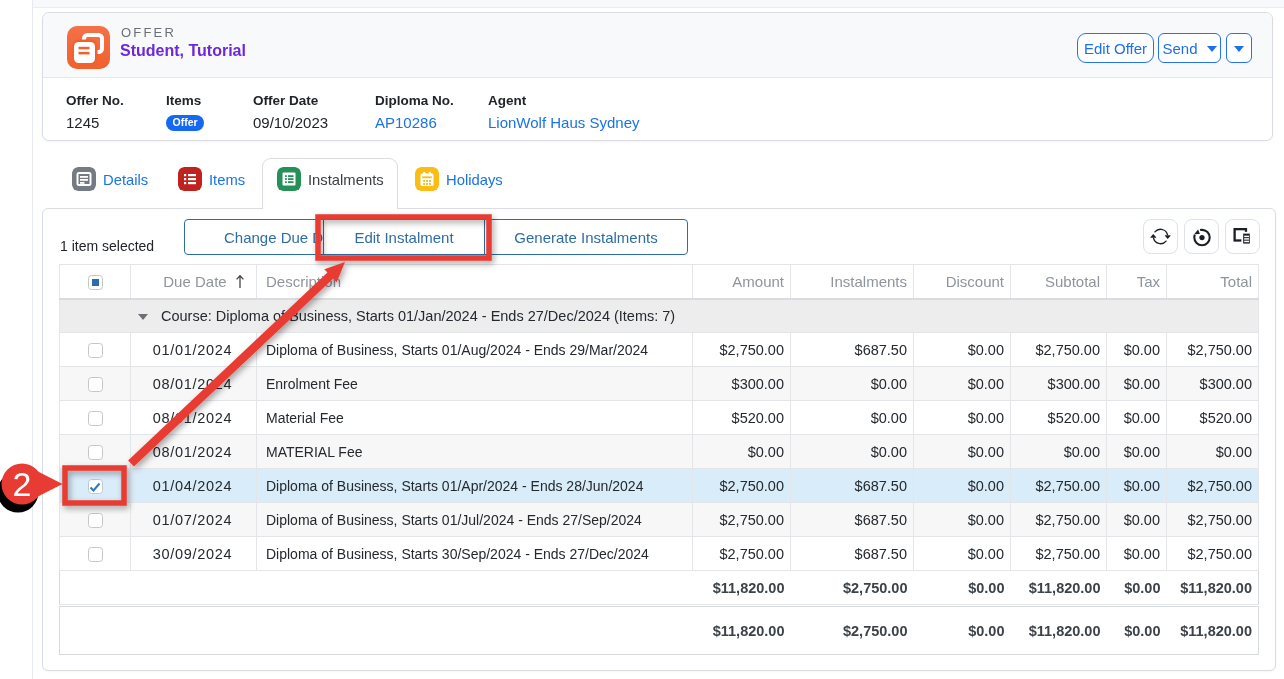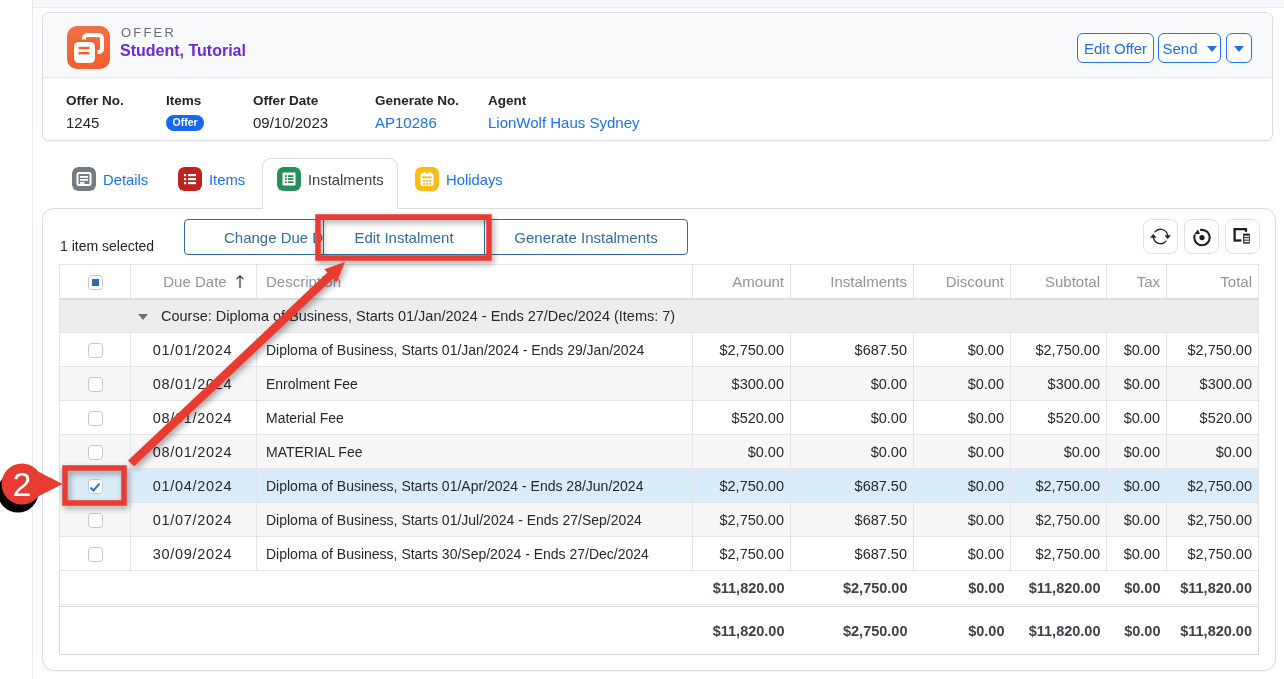--- a/index.html
+++ b/index.html
@@ -33,21 +33,21 @@
     border-radius:999px; padding:2px 6.5px 3px; line-height:1.05; position:relative; top:-2px; }
 
   
   .tab-ic { position:absolute; width:24px; height:24px; border-radius:6px; top:167px; }
   .tab-tx { position:absolute; top:171.5px; font-size:14.8px; color:#1a73e8; }
   #tabbubble { left:262px; top:158px; width:136px; height:51px; background:#fff;
     border:1px solid #d9dce1; border-bottom:none; border-radius:9px 9px 0 0; z-index:3; }
 
   
   #panel { left:42px; top:208px; width:1234px; height:463px; background:#fff;
-    border:1px solid #d9dce1; border-radius:12px; box-shadow:0 1px 2px rgba(16,24,40,.04); z-index:2; }
+    border:1px solid #d9dce1; border-radius:6px; box-shadow:0 1px 2px rgba(16,24,40,.04); z-index:2; }
   #selinfo { position:absolute; left:17px; top:29px; font-size:14px; color:#212529; }
   .tbtn { position:absolute; top:10px; height:36px; background:#fff; border:1px solid #2e6da4;
     color:#2e6da4; font-size:15px; display:flex; align-items:center; justify-content:center; }
   .ibtn { position:absolute; top:10px; width:35px; height:35px; background:#fff;
     border:1px solid #dee2e6; border-radius:8px; display:flex; align-items:center; justify-content:center; }
 
   
   #tbl { position:absolute; left:16px; top:55px; width:1199px; border-collapse:collapse; table-layout:fixed; }
   #tbl td, #tbl th { border:1px solid #e3e5e8; height:34px; padding:0 9px; font-weight:normal;
     font-size:14.5px; color:#24292e; overflow:hidden; white-space:nowrap; }
@@ -85,41 +85,41 @@
   <div class="band1">
     <svg class="abs" id="oicon" viewBox="0 0 43 43">
       <rect x="17" y="9" width="18" height="17" rx="3.5" fill="none" stroke="#fff" stroke-width="4"></rect>
       <rect x="6" y="15" width="23" height="23" rx="6" fill="none" stroke="#f2602e" stroke-width="3"></rect>
       <rect x="7" y="16" width="21" height="21" rx="4.5" fill="#fff"></rect>
       <rect x="11.5" y="20.8" width="11" height="2.5" fill="#f2602e"></rect>
       <rect x="11.5" y="25.9" width="11" height="2.5" fill="#f2602e"></rect>
     </svg>
     <div class="abs" id="olabel">OFFER</div>
     <div class="abs" id="otitle">Student, Tutorial</div>
-    <div class="hbtn" style="left:1034px; width:77px;">Edit Offer</div>
+    <div class="hbtn" style="left:1034px; width:77px;border-radius:9px;">Edit Offer</div>
     <div class="hbtn" style="left:1115px; width:63px;">Send<span class="caret"></span></div>
     <div class="hbtn" style="left:1183px; width:26px;">
         <span class="caret" style="margin-left:0"></span>
       </div>
   </div>
   <div class="band2">
     <div class="fld" style="left:23px;">
         <div class="lb">Offer No.</div>
         <div class="vl">1245</div>
       </div>
     <div class="fld" style="left:123px;">
         <div class="lb">Items</div>
         <div class="vl"><span id="pill">Offer</span></div>
       </div>
     <div class="fld" style="left:210px;">
         <div class="lb">Offer Date</div>
         <div class="vl">09/10/2023</div>
       </div>
     <div class="fld" style="left:332px;">
-        <div class="lb">Generate No.</div>
+        <div class="lb">Diploma No.</div>
         <div class="vl link">AP10286</div>
       </div>
     <div class="fld" style="left:445px;">
         <div class="lb">Agent</div>
         <div class="vl link">LionWolf Haus Sydney</div>
       </div>
   </div>
 </div>
 
 <div class="abs" id="tabbubble"></div>
@@ -220,21 +220,21 @@
       <th class="r">Subtotal</th>
           <th class="r">Tax</th>
           <th class="r">Total</th>
     </tr>
     <tr class="grp">
           <td colspan="9" style="padding-left:78px;"><span style="display:inline-block;width:0;height:0;border-left:5px solid transparent;border-right:5px solid transparent;border-top:6px solid #6a7075;margin-right:13px;vertical-align:middle;"></span>Course: Diploma of Business, Starts 01/Jan/2024 - Ends 27/Dec/2024 (Items: 7)</td>
         </tr>
     <tr>
           <td class="c"><span class="cb"></span></td>
           <td class="r">01/01/2024</td>
-          <td class="l">Diploma of Business, Starts 01/Jan/2024 - Ends 29/Jan/2024</td>
+          <td class="l">Diploma of Business, Starts 01/Aug/2024 - Ends 29/Mar/2024</td>
           <td class="r">$2,750.00</td>
           <td class="r">$687.50</td>
           <td class="r">$0.00</td>
           <td class="r">$2,750.00</td>
           <td class="r">$0.00</td>
           <td class="r">$2,750.00</td>
         </tr>
     <tr class="alt">
           <td class="c"><span class="cb"></span></td>
           <td class="r">08/01/2024</td>

